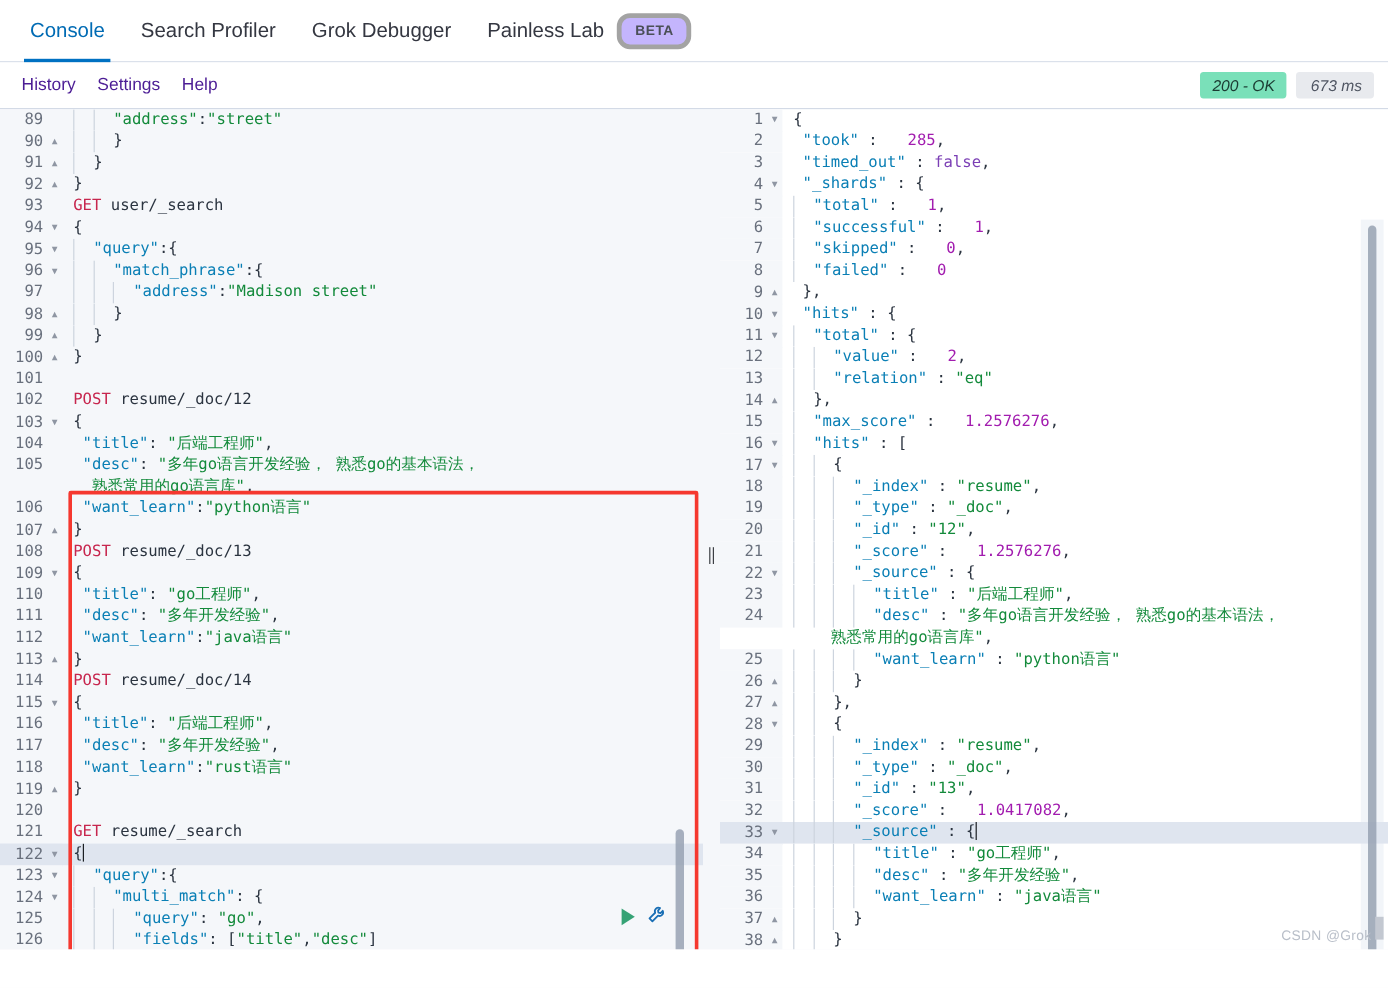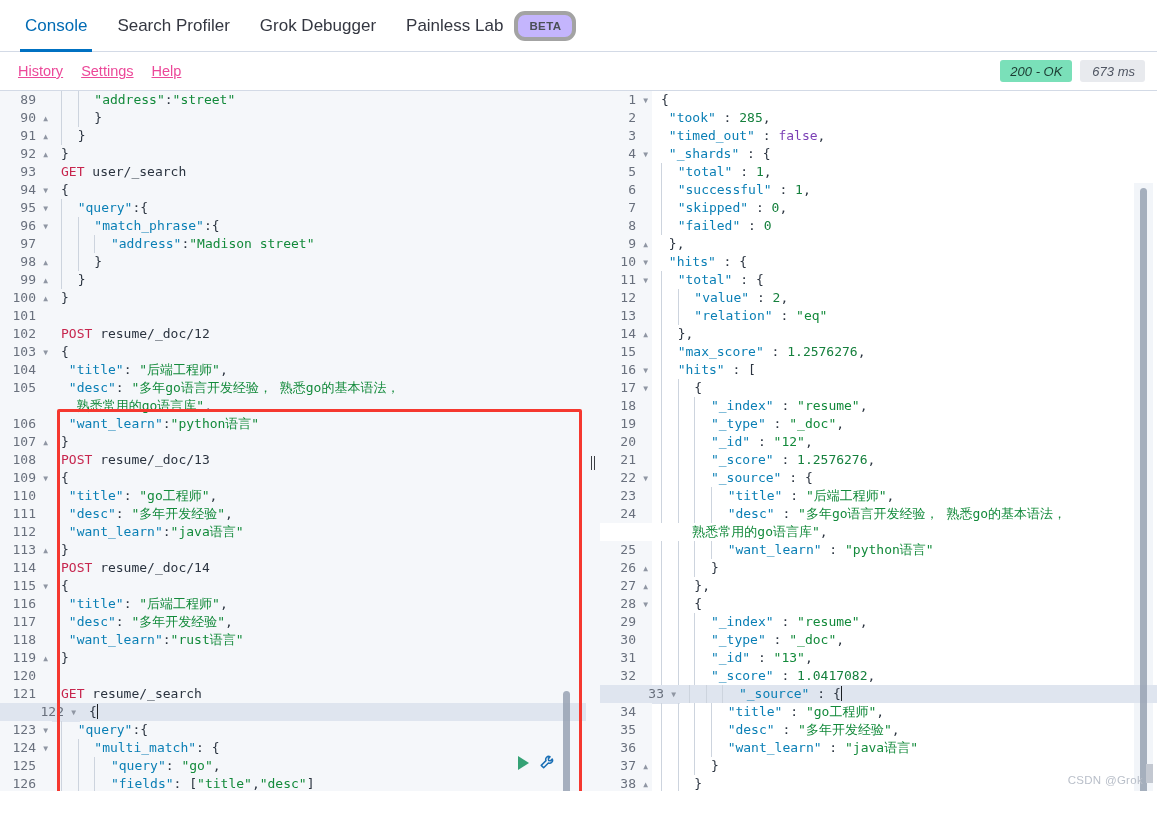--- a/index.html
+++ b/index.html
@@ -70,25 +70,24 @@
     position: relative;
     height: 38px;
     background: #ffffff;
     display: flex;
     align-items: center;
     padding-left: 9px;
     box-sizing: border-box;
   }
   .subitem {
     font-size: 14.5px;
-    color: #ec4899;
+    color: #4c1d95;
     padding: 0 9px;
     cursor: pointer;
     white-space: nowrap;
-    text-decoration: underline;
   }
   .status-wrap {
     position: absolute;
     right: 12px; top: 50%;
     transform: translateY(-50%);
     display: flex;
     align-items: center;
     gap: 8px;
   }
   .pill {
@@ -151,21 +150,21 @@
     width: 52px;
     min-width: 52px;
     text-align: right;
     padding-right: 4px;
     box-sizing: border-box;
     color: #69707d;
     font-size: 13px;
     background: #f5f7fa;
     user-select: none;
   }
-  .row.active .gutter { background: #dfe5ef; margin-left: 28px; }
+  .row.active .gutter { background: #dfe5ef; }
   .fold {
     display: inline-block;
     width: 10px;
     margin-left: 2px;
     font-size: 8px;
     color: #8f96a3;
     vertical-align: middle;
   }
   .content {
     flex: 1;
@@ -174,21 +173,21 @@
     overflow: hidden;
   }
 
   
   .ig { display:inline-block; border-left:1px solid #cdd4de; height:18px; vertical-align:top; }
 
   
   .k-method { color: #c7264e; font-weight: normal; }
   .k-key    { color: #0a7fb5; }
   .k-str    { color: #138a3b; }
-  .k-num    { color: #15803d; }
+  .k-num    { color: #a21caf; margin-left: 17px; }
   .k-bool   { color: #7b3fb5; }
   .k-punc   { color: #2b3440; }
   .k-plain  { color: #2b3440; }
 
   
   .redbox {
     position: absolute;
     left: 57px; top: 318px;
     width: 525px; height: 500px;
     border: 3px solid #f5382f;

